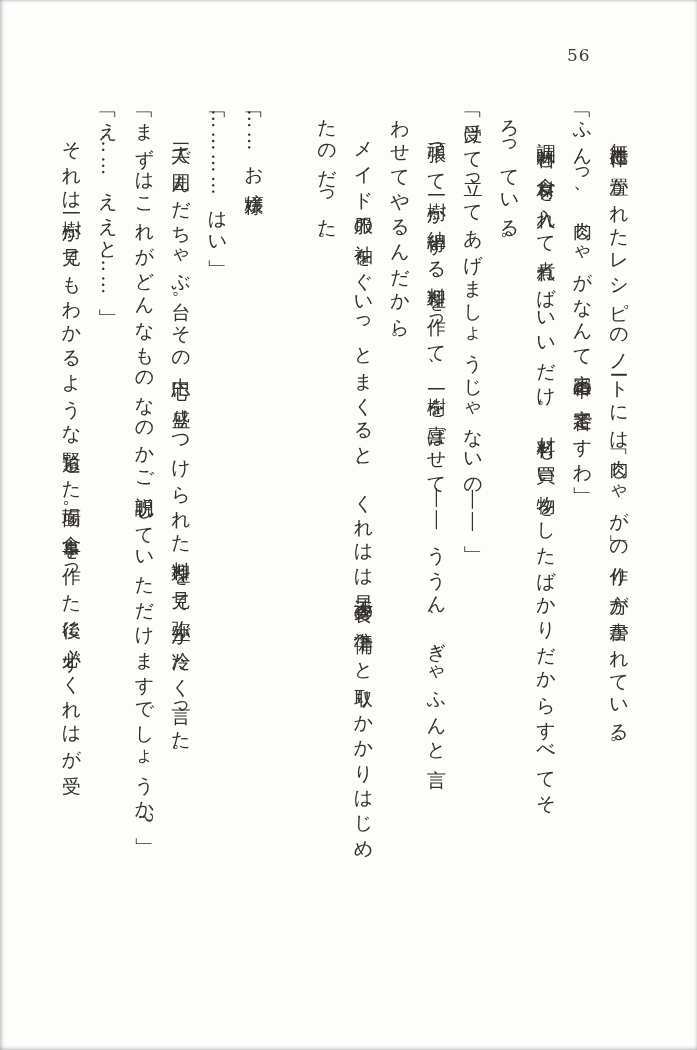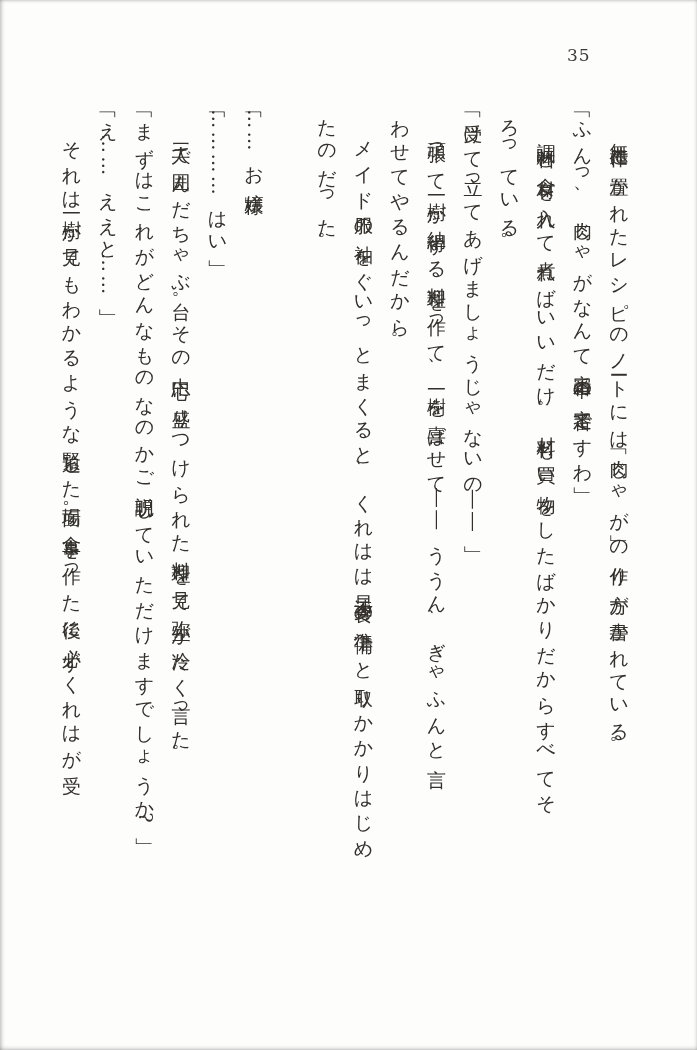--- a/index.html
+++ b/index.html
@@ -52,21 +52,21 @@
     white-space: nowrap;
   }
   .text-block p.line.indent {
     text-indent: 22px;
   }
 </style>
 </head>
 <body>
 
 <div class="page">
-  <div class="page-number">35</div>
+  <div class="page-number">56</div>
   <div class="text-block">
       <p class="line indent">無造作に置かれたレシピのノートには「肉じゃが」の作り方が書かれている。</p>
       <p class="line">「ふんっ、肉じゃがなんて定番中の定番ですわ」</p>
       <p class="line indent">調味料と食材を入れて煮ればいいだけ。材料も買い物をしたばかりだからすべてそ</p>
       <p class="line">ろっている。</p>
       <p class="line">「受けて立ってあげましょうじゃないの――」</p>
       <p class="line indent">頑張って一樹が納得する料理を作って、一樹を喜ばせて――ううん、ぎゃふんと言</p>
       <p class="line">わせてやるんだから。</p>
       <p class="line indent">メイド服の袖をぐいっとまくると、くれはは早速夕食の準備へと取りかかりはじめ</p>
       <p class="line">たのだった。</p>

